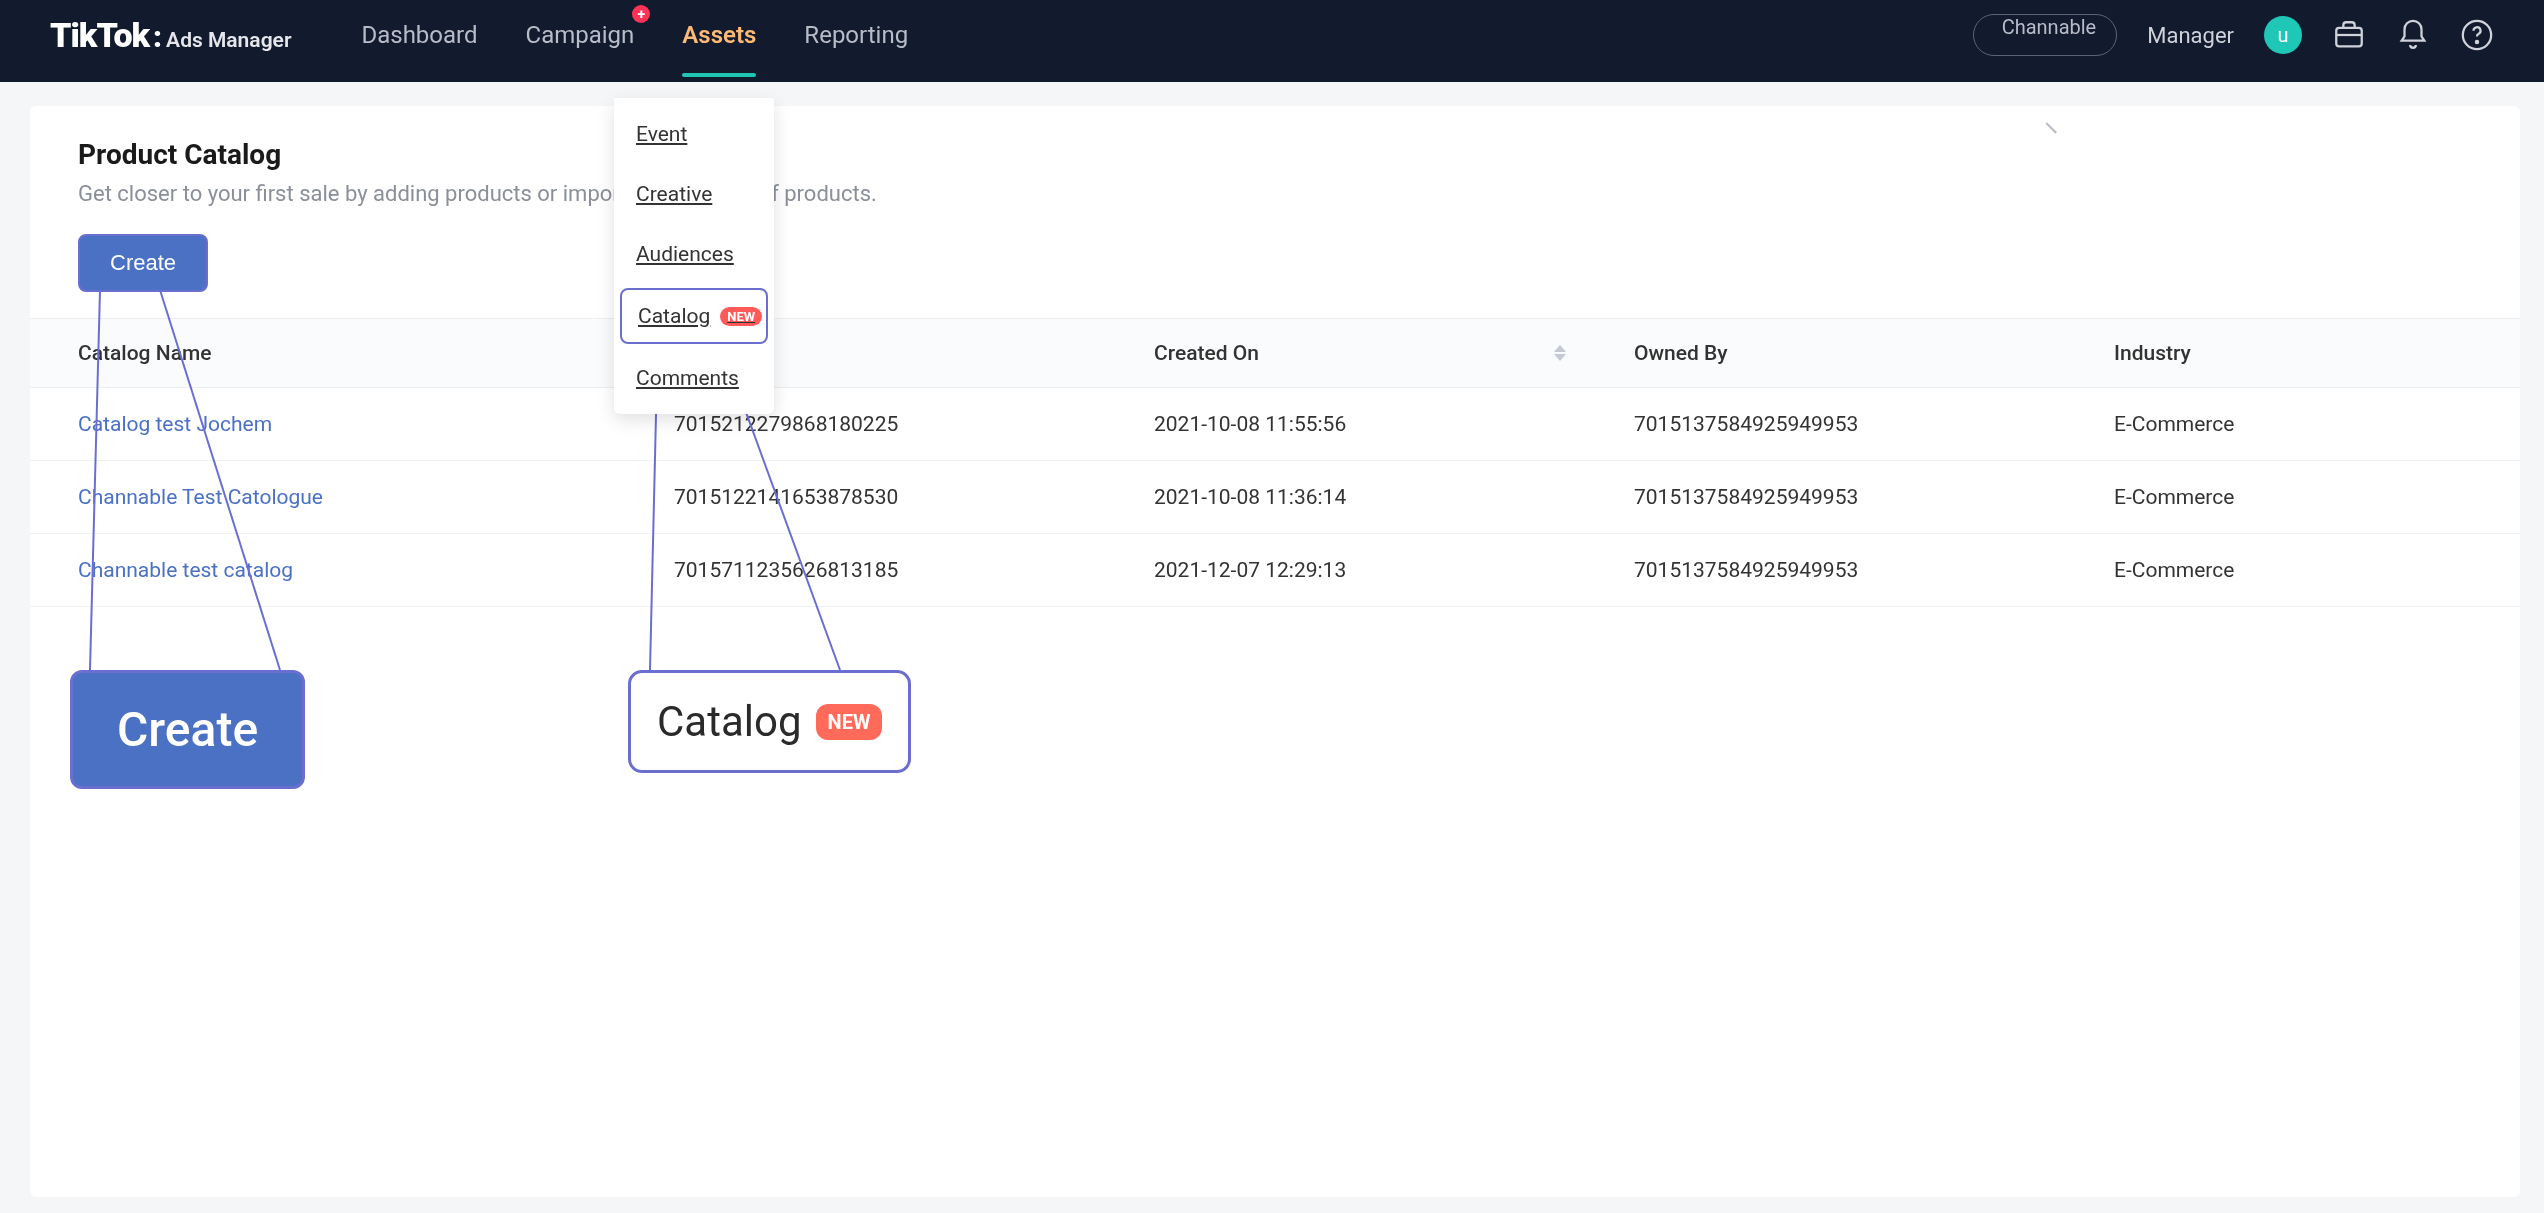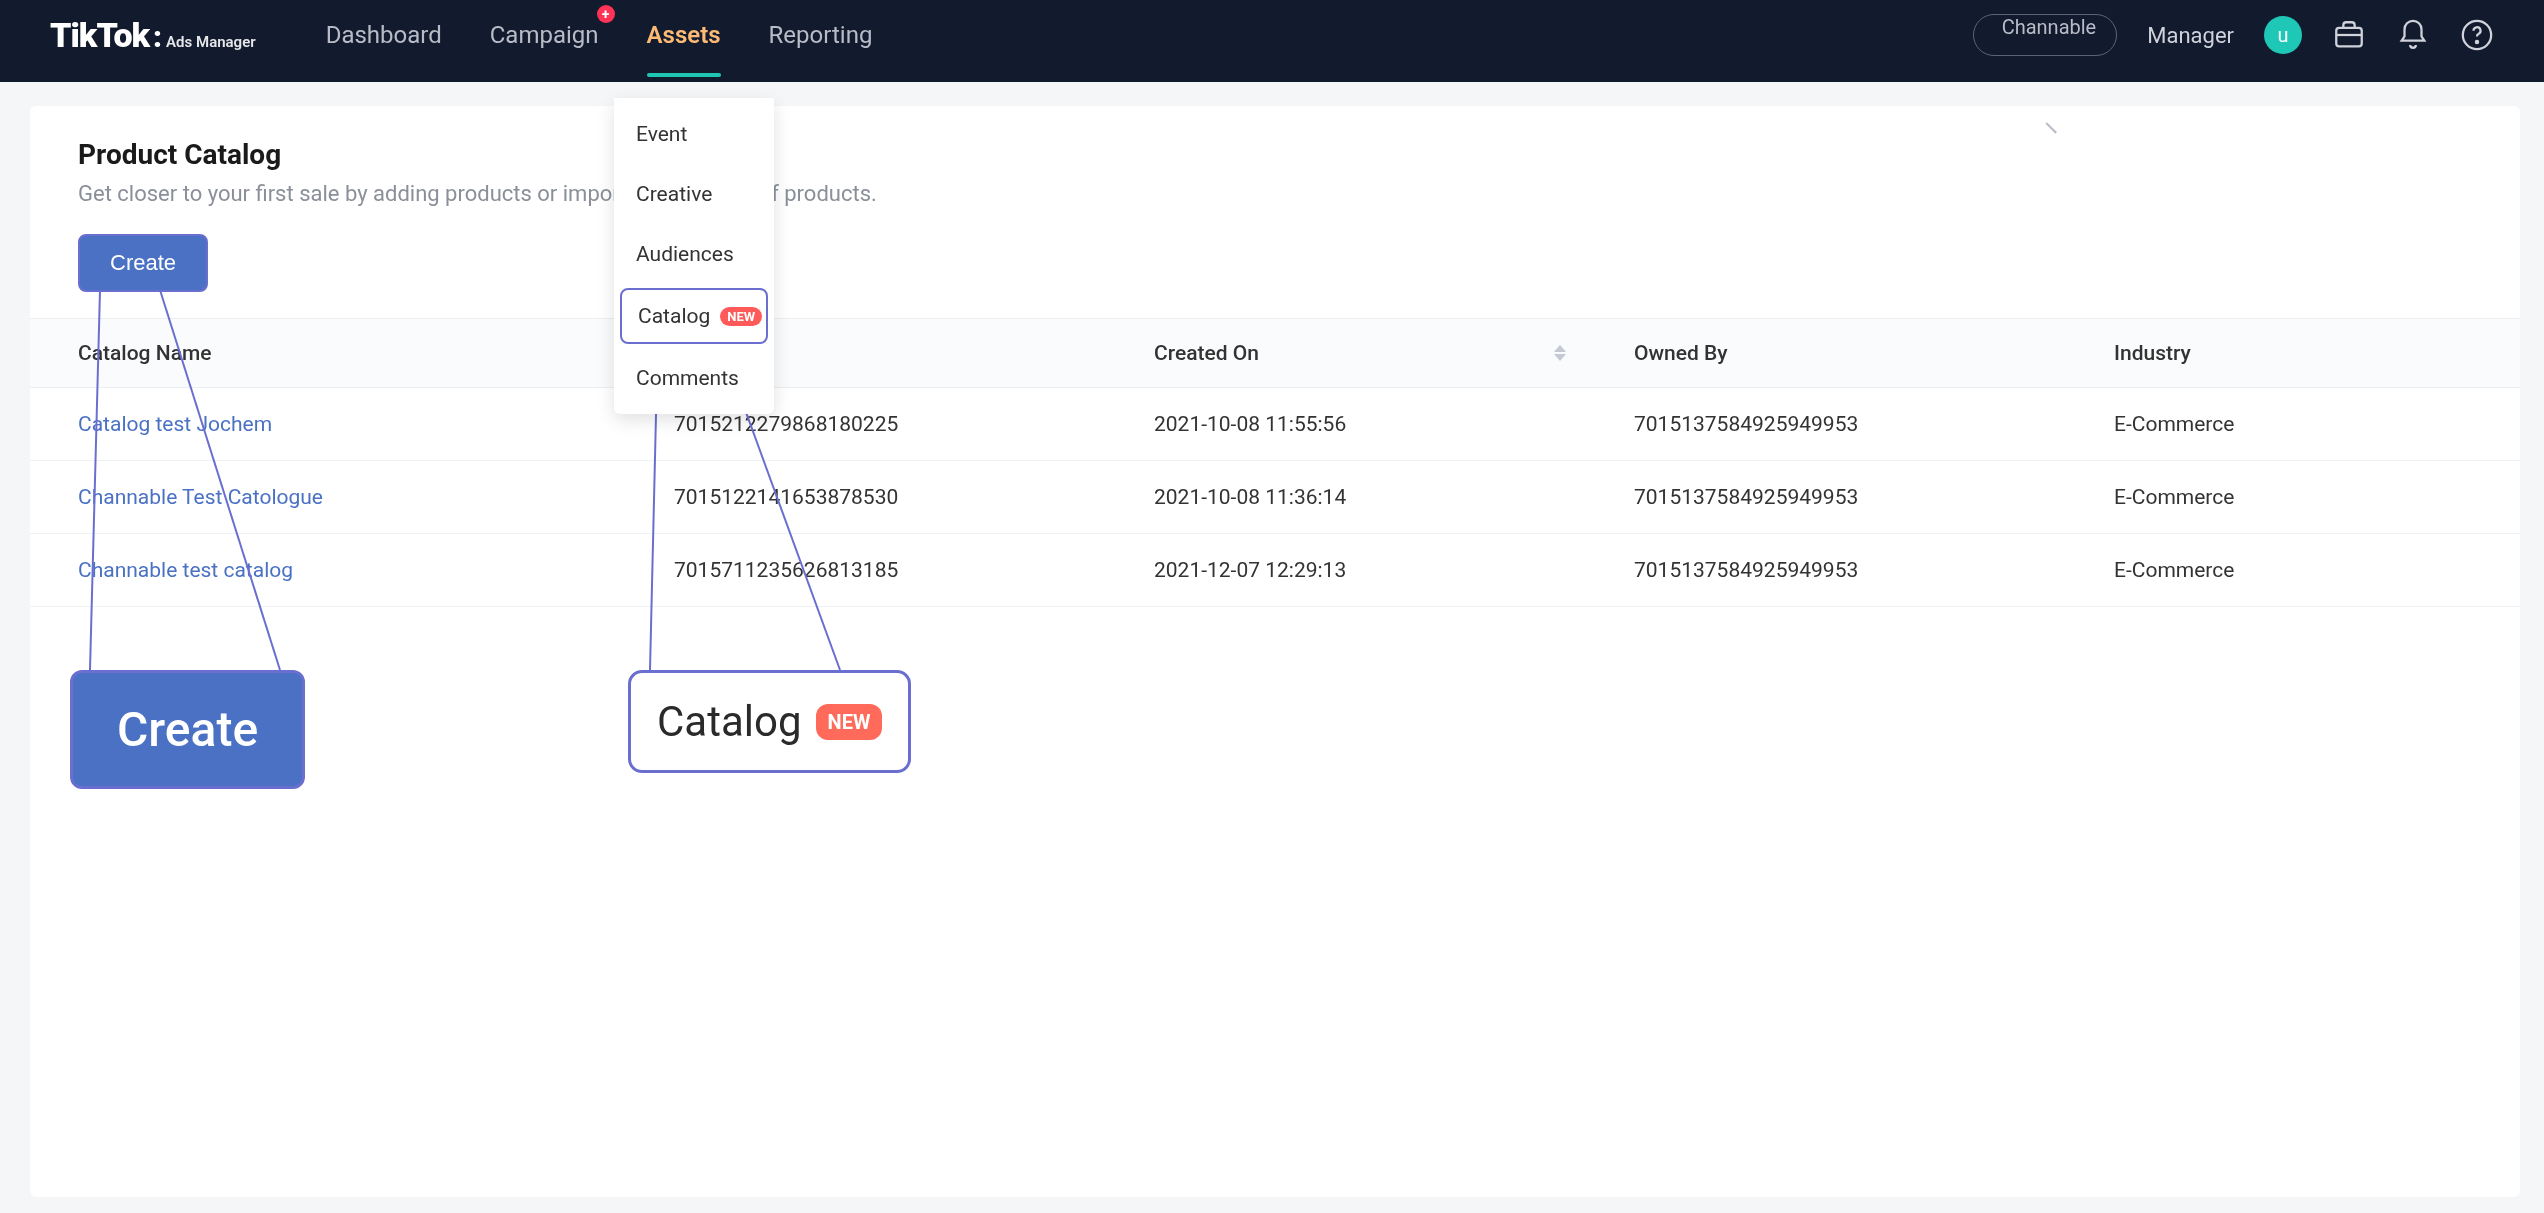--- a/index.html
+++ b/index.html
@@ -36,21 +36,21 @@
       margin-right: 70px;
     }
     .logo-main {
       font-weight: 900;
       font-size: 34px;
       letter-spacing: -1px;
       color: #fff;
     }
     .logo-sub {
       font-weight: 600;
-      font-size: 15px;
+      font-size: 21px;
       color: #e6e7ea;
     }
     .colon {
       font-weight: 900;
       font-size: 30px;
       color: #fff;
       margin: 0 -2px;
     }
 
     .main-nav {
@@ -159,20 +159,21 @@
     .assets-dropdown {
       position: absolute;
       left: 614px;
       top: 98px;
       width: 160px;
       background: #fff;
       border-radius: 0 0 6px 6px;
       box-shadow: 0 6px 18px rgba(0,0,0,0.12);
       z-index: 200;
       padding: 6px 0;
+      text-decoration: underline;
     }
     .dropdown-item {
       padding: 18px 22px;
       font-size: 21px;
       color: #333;
       cursor: pointer;
       display: flex;
       align-items: center;
       gap: 10px;
     }

